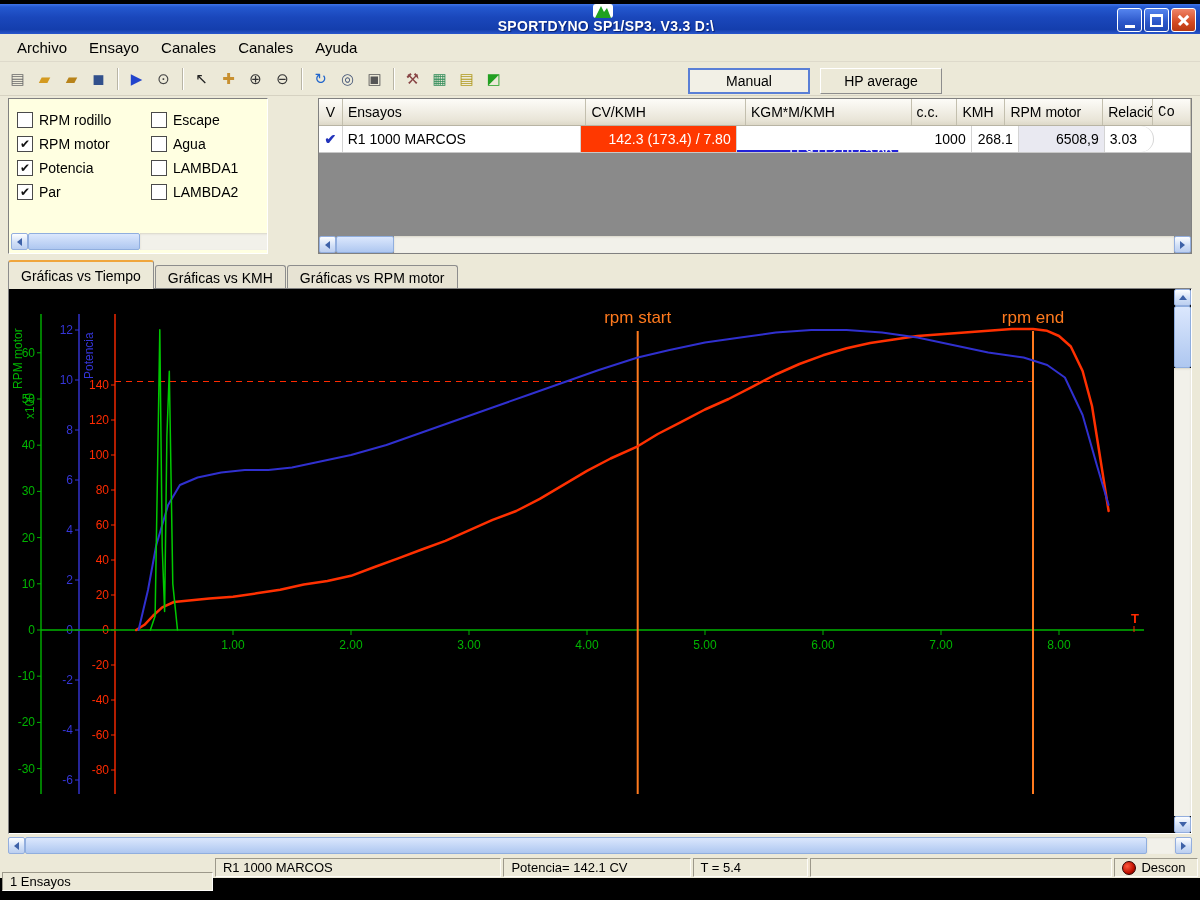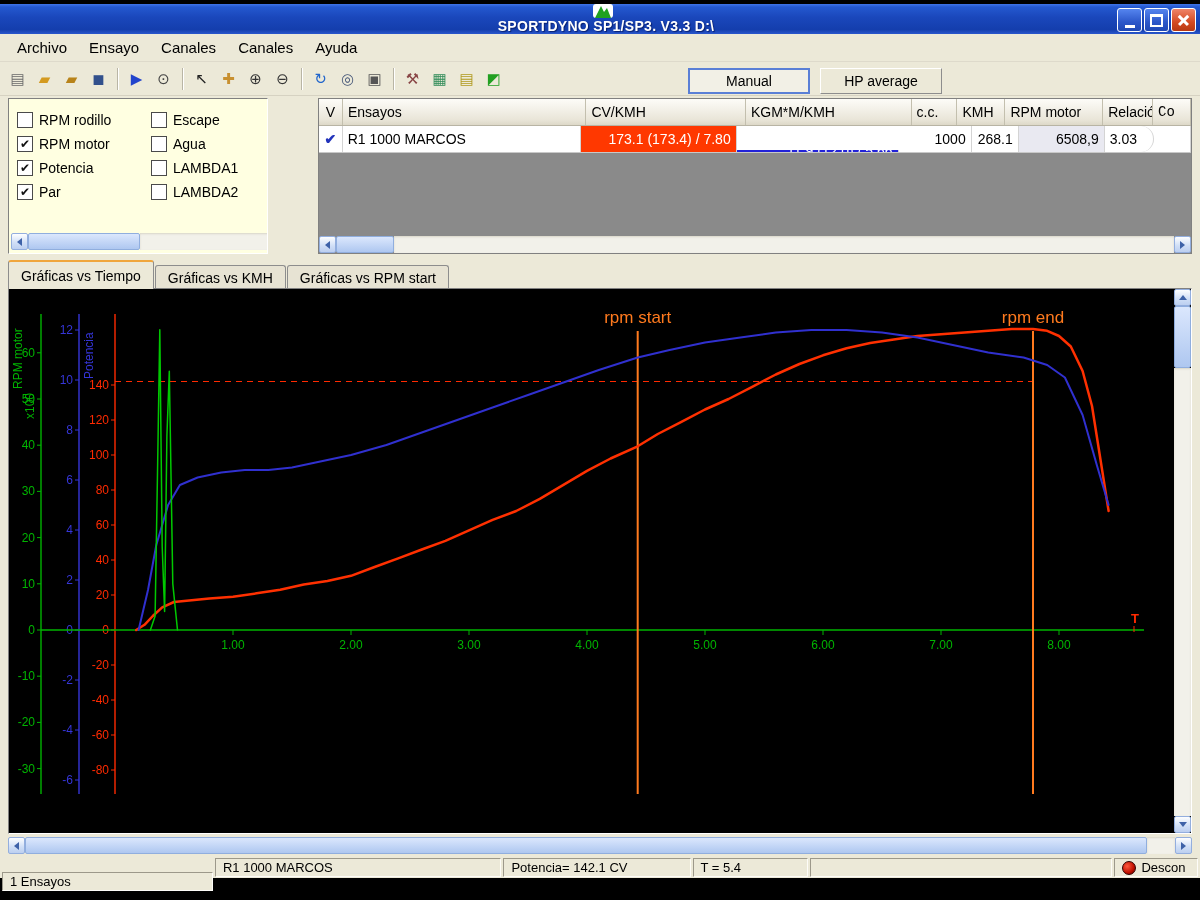--- a/index.html
+++ b/index.html
@@ -211,21 +211,21 @@
           <div class="th" style="width: 166px;">KGM*M/KMH</div>
           <div class="th" style="width: 46px;">c.c.</div>
           <div class="th" style="width: 48px;">KMH</div>
           <div class="th" style="width: 98px;">RPM motor</div>
           <div class="th" style="width: 50px;">Relació</div>
           <div class="th" style="width: 38px; font-family: Liberation Mono, monospace;">Co</div>
         </div>
       <div class="tbl-row" id="tbl-row">
           <div class="td" style="width: 24px; background: rgb(255, 255, 255); color: rgb(34, 51, 187); justify-content: center; font-weight: bold;">✔</div>
           <div class="td" style="width: 244px; background: rgb(255, 255, 255); color: rgb(0, 0, 0); justify-content: flex-start;">R1 1000 MARCOS</div>
-          <div class="td" style="width: 160px; background: rgb(255, 56, 0); color: rgb(255, 255, 255); justify-content: flex-end;">173.1 (173.4) / 7.80</div>
+          <div class="td" style="width: 160px; background: rgb(255, 56, 0); color: rgb(255, 255, 255); justify-content: flex-end;">142.3 (173.4) / 7.80</div>
           <div class="td" style="width: 166px; background: rgb(34, 34, 216); color: rgb(255, 255, 255); justify-content: flex-end; margin-top: 24px;">11.9 (12.0) / 5.66</div>
           <div class="td" style="width: 46px; background: rgb(255, 255, 255); color: rgb(0, 0, 0); justify-content: flex-end; margin-left: 28px;">1000</div>
           <div class="td" style="width: 48px; background: rgb(255, 255, 255); color: rgb(0, 0, 0); justify-content: flex-end;">268.1</div>
           <div class="td" style="width: 88px; background: rgb(233, 233, 241); color: rgb(0, 0, 0); justify-content: flex-end;">6508,9</div>
           <div class="td" style="width: 50px; background: rgb(255, 255, 255); color: rgb(0, 0, 0); justify-content: flex-start; border-radius: 13px;">3.03</div>
           <div class="td" style="width: 38px; background: rgb(255, 255, 255); color: rgb(0, 0, 0); justify-content: flex-start;"></div>
         </div>
       <div class="tbl-scroll">
         <div class="sb-btn" style="width:17px;height:17px;">
             <span class="arr arr-l"></span>
@@ -234,21 +234,21 @@
         <div class="sb-track" style="flex:1;height:17px;"></div>
         <div class="sb-btn" style="width:17px;height:17px;">
             <span class="arr arr-r"></span>
           </div>
       </div>
     </div>
 
     <div class="tabs" id="tabs">
         <div class="tab active">Gráficas vs Tiempo</div>
         <div class="tab">Gráficas vs KMH</div>
-        <div class="tab">Gráficas vs RPM start</div>
+        <div class="tab">Gráficas vs RPM motor</div>
       </div>
 
     <div class="chart-panel">
       <svg id="chart-svg" class="chart-svg" width="1165" height="544" viewBox="0 0 1165 544" font-family="Liberation Sans, sans-serif">
           <g>
             <line x1="32" y1="25" x2="32" y2="505" stroke="#00b400" stroke-width="1.4"></line>
             <line x1="28" y1="63.8" x2="32" y2="63.8" stroke="#00b400"></line>
             <text x="26" y="67.8" fill="#00b400" font-size="12" text-anchor="end">60</text>
             <line x1="28" y1="110" x2="32" y2="110" stroke="#00b400"></line>
             <text x="26" y="114" fill="#00b400" font-size="12" text-anchor="end">50</text>

